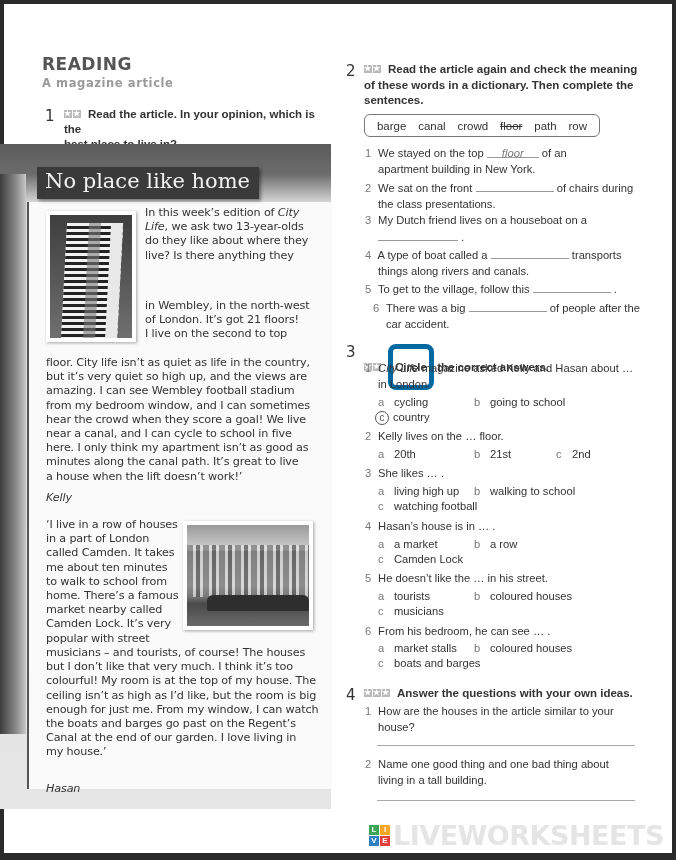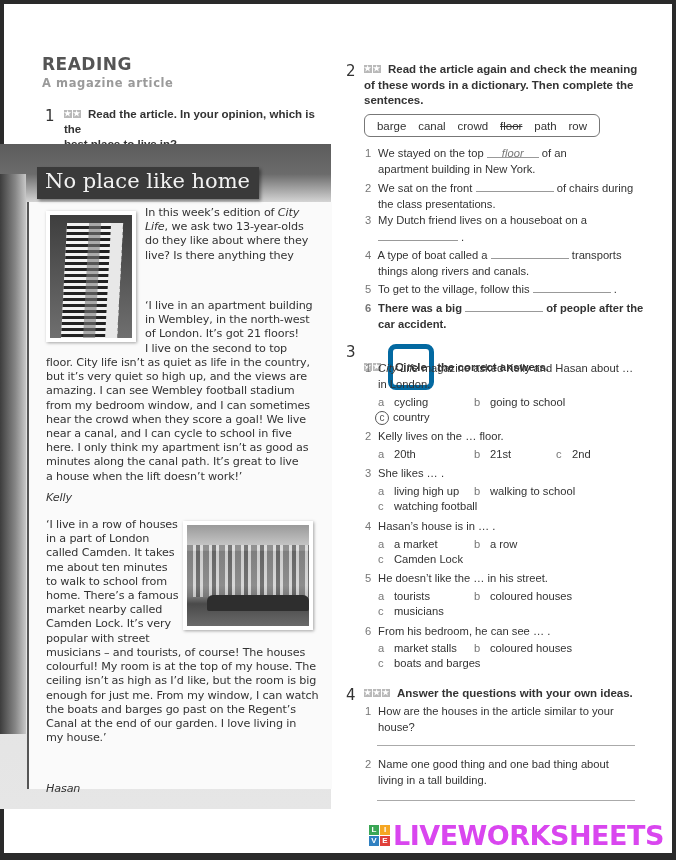--- a/index.html
+++ b/index.html
@@ -177,21 +177,20 @@
 </div>
 
 <div class="art-text" style="left:145px; top:206px; width:170px;">
   <p><span>In this week’s edition of </span><em>City</em></p>
   <p><em>Life</em><span>, we ask two 13-year-olds</span></p>
   <p>do they like about where they</p>
   <p>live? Is there anything they</p>
 </div>
 
 <div class="art-text" id="kelly-top" style="left:145px; top:299px; width:175px;">
-    <p>‘I live in an apartment building</p>
     <p>in Wembley, in the north-west</p>
     <p>of London. It’s got 21 floors!</p>
     <p>I live on the second to top</p>
   </div>
 <div class="art-text" id="kelly-bottom" style="left:46px; top:356px; width:280px;">
     <p>floor. City life isn’t as quiet as life in the country,</p>
     <p>but it’s very quiet so high up, and the views are</p>
     <p>amazing. I can see Wembley football stadium</p>
     <p>from my bedroom window, and I can sometimes</p>
     <p>hear the crowd when they score a goal! We live</p>
@@ -215,20 +214,21 @@
     <p>called Camden. It takes</p>
     <p>me about ten minutes</p>
     <p>to walk to school from</p>
     <p>home. There’s a famous</p>
     <p>market nearby called</p>
     <p>Camden Lock. It’s very</p>
     <p>popular with street</p>
   </div>
 <div class="art-text" id="hasan-bottom" style="left:46px; top:646px; width:285px;">
     <p>musicians – and tourists, of course! The houses</p>
+    <p>but I don’t like that very much. I think it’s too</p>
     <p>colourful! My room is at the top of my house. The</p>
     <p>ceiling isn’t as high as I’d like, but the room is big</p>
     <p>enough for just me. From my window, I can watch</p>
     <p>the boats and barges go past on the Regent’s</p>
     <p>Canal at the end of our garden. I love living in</p>
     <p>my house.’</p>
   </div>
 <div class="art-text" style="left:46px; top:782px; font-style:italic;">Hasan</div>
 
 <div class="ex-num" style="left:346px; top:62px;">2</div>
@@ -246,21 +246,21 @@
     <span>path</span>
     <span>row</span>
   </div>
 
 <div id="ex2-items">
     <div class="q-block" style="left: 365px; top: 146px; width: 290px;"><span class="r-num">1</span><span> We stayed on the top </span><span class="blank" style="width: 52px;">floor</span><span> of an</span><br><span style="padding-left: 13px;">apartment building in New York.</span></div>
     <div class="q-block" style="left: 365px; top: 180px; width: 290px;"><span class="r-num">2</span><span> We sat on the front </span><span class="blank" style="width: 78px;"></span><span> of chairs during</span><br><span style="padding-left: 13px;">the class presentations.</span></div>
     <div class="q-block" style="left: 365px; top: 213px; width: 290px;"><span class="r-num">3</span><span> My Dutch friend lives on a houseboat on a </span><br><span style="padding-left: 13px;"></span><span class="blank" style="width: 80px;"></span><span> .</span></div>
     <div class="q-block" style="left: 365px; top: 247px; width: 290px;"><span class="r-num">4</span><span> A type of boat called a </span><span class="blank" style="width: 78px;"></span><span> transports</span><br><span style="padding-left: 13px;">things along rivers and canals.</span></div>
     <div class="q-block" style="left: 365px; top: 281px; width: 290px;"><span class="r-num">5</span><span> To get to the village, follow this </span><span class="blank" style="width: 78px;"></span><span> .</span></div>
-    <div class="q-block" style="left: 365px; top: 300px; width: 290px; font-weight: bold;"><span class="r-num">6</span><span> There was a big </span><span class="blank" style="width: 78px;"></span><span> of people after the</span><br><span style="padding-left: 13px;">car accident.</span></div>
+    <div class="q-block" style="left: 373px; top: 300px; width: 290px;"><span class="r-num">6</span><span> There was a big </span><span class="blank" style="width: 78px;"></span><span> of people after the</span><br><span style="padding-left: 13px;">car accident.</span></div>
   </div>
 
 <div class="ex-num" style="left:346px; top:343px;">3</div>
 <div class="ex-text" style="left:364px; top:344px; width:280px;">
   <span class="stars"><i></i><i></i></span><span class="circled">Circle</span> <span>the correct answers.</span>
 </div>
 
 <div id="ex3-items">
     <div class="q-block" style="left: 365px; top: 361px; width: 290px;"><span class="r-num">1</span> <em>City Life</em><span> magazine asked Kelly and Hasan about …</span><br><span style="padding-left: 13px;">in London.</span></div>
     <div class="opt" style="left: 378px; top: 396px;"><span class="l">a</span><span>cycling</span></div>
@@ -307,15 +307,15 @@
 </div>
 <div class="rule" style="left:377px; top:800px; width:258px;"></div>
 
 <div class="logo">
   <div class="logo-grid" id="logo-grid">
       <span style="background: rgb(58, 166, 85);">L</span>
       <span style="background: rgb(245, 166, 35);">I</span>
       <span style="background: rgb(47, 128, 193);">V</span>
       <span style="background: rgb(224, 64, 58);">E</span>
     </div>
-  <span class="logo-text" id="logo-text" style="color: #d946ef;">LIVEWORKSHEETS</span>
+  <span class="logo-text" id="logo-text" style="color: #e5e5e5;">LIVEWORKSHEETS</span>
 </div>
 <div class="bottom-bar"></div>
 
 </body></html>

